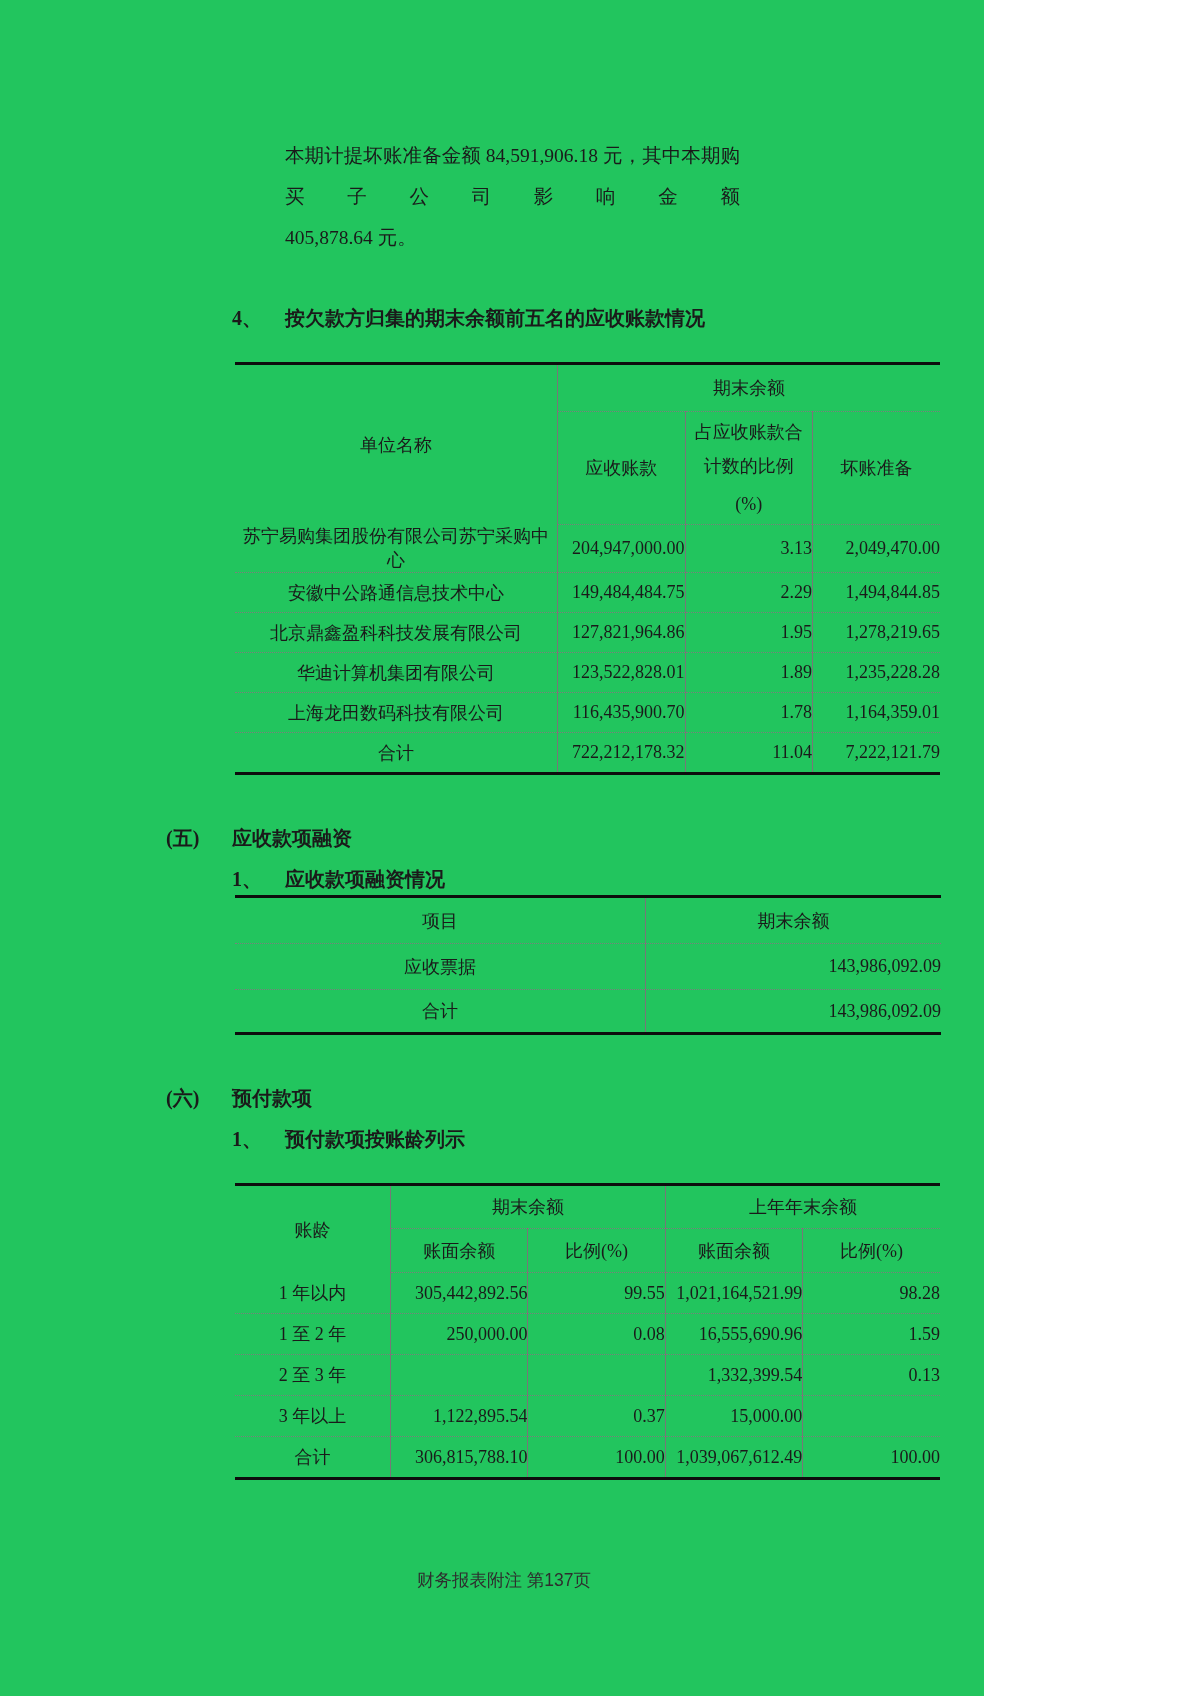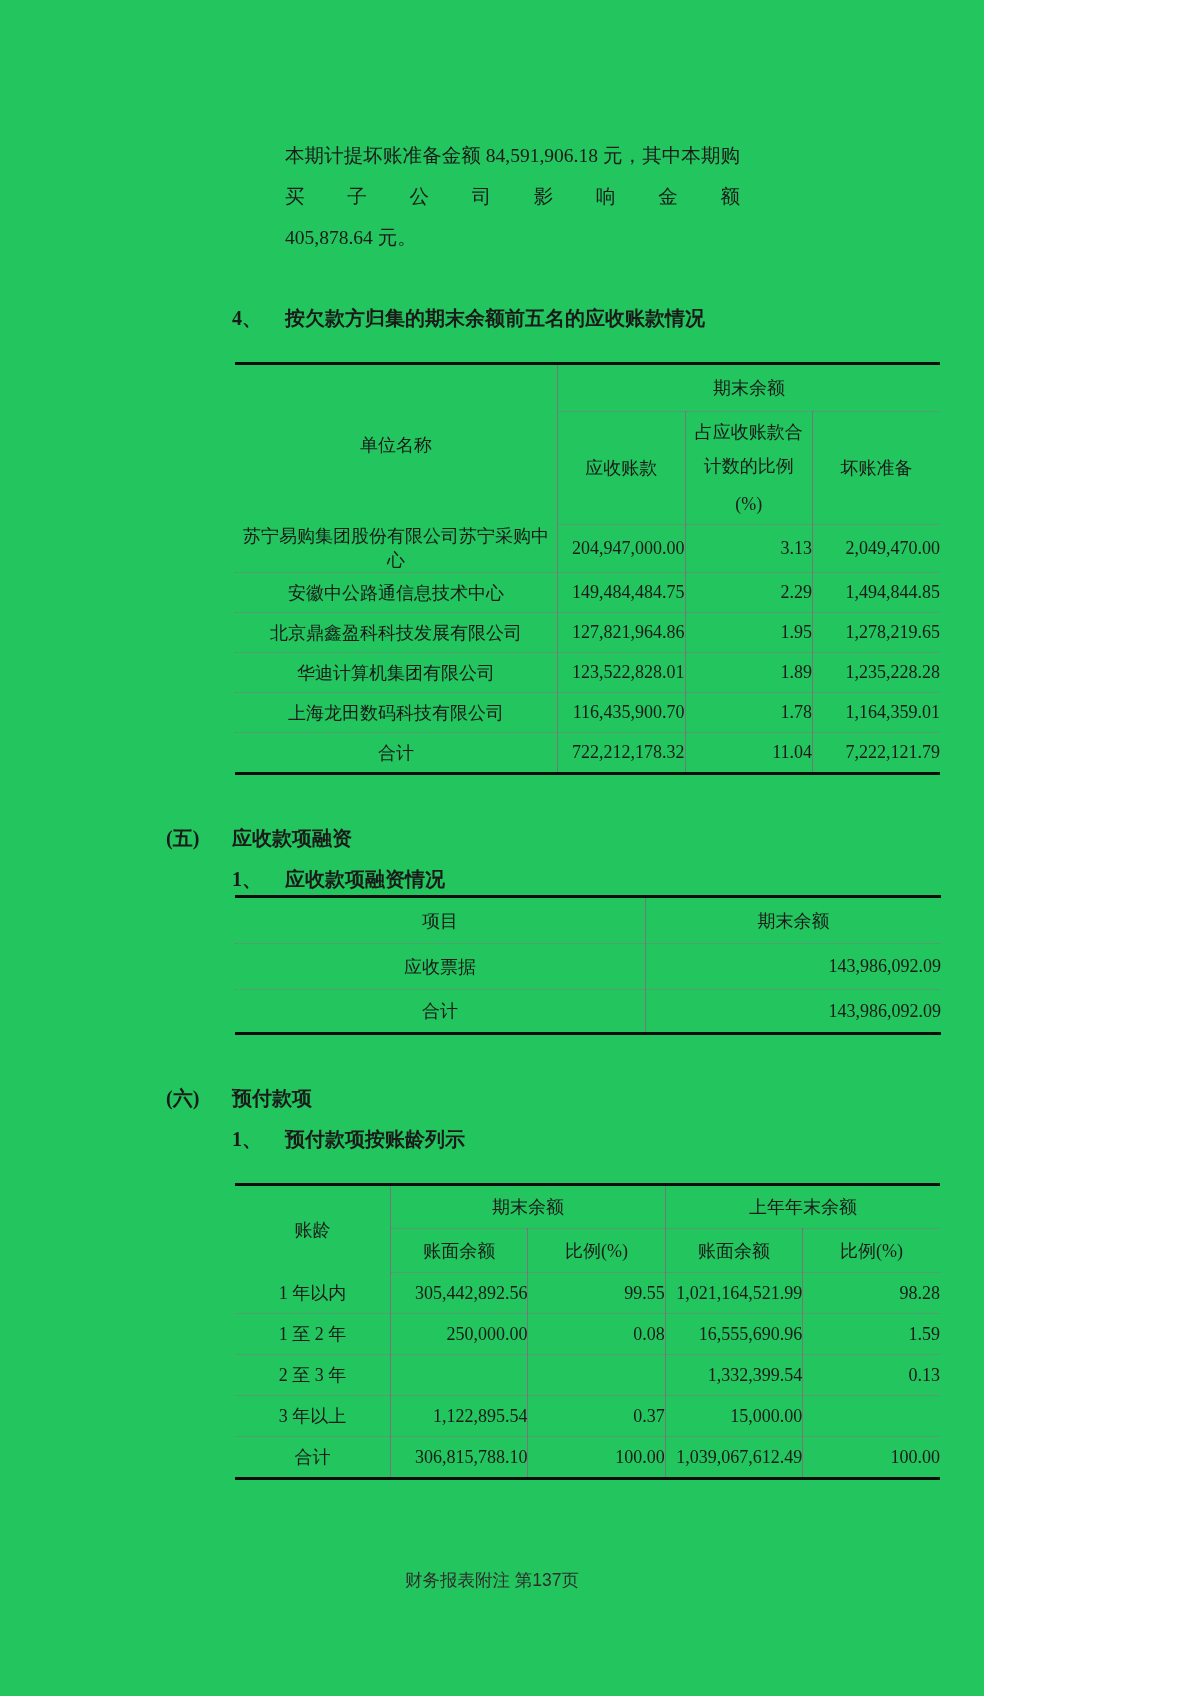--- a/index.html
+++ b/index.html
@@ -81,21 +81,21 @@
   .t3 .c-pb  { width: 160px; }
   .t3 .c-pr  { width: 115px; }
   .t3 .row-group th { height: 42px; }
   .t3 .row-sub th { height: 43px; }
   .t3 td { height: 40px; }
 
   
   .footer {
     position: absolute;
     top: 1568px;
-    left: 0;
+    left: 12px;
     width: 100%;
     text-align: center;
     font-family: "Liberation Sans", "DejaVu Sans", sans-serif;
     font-size: 17.5px;
     color: #2e2e2e;
   }
 </style>
 </head>
 <body>
 

